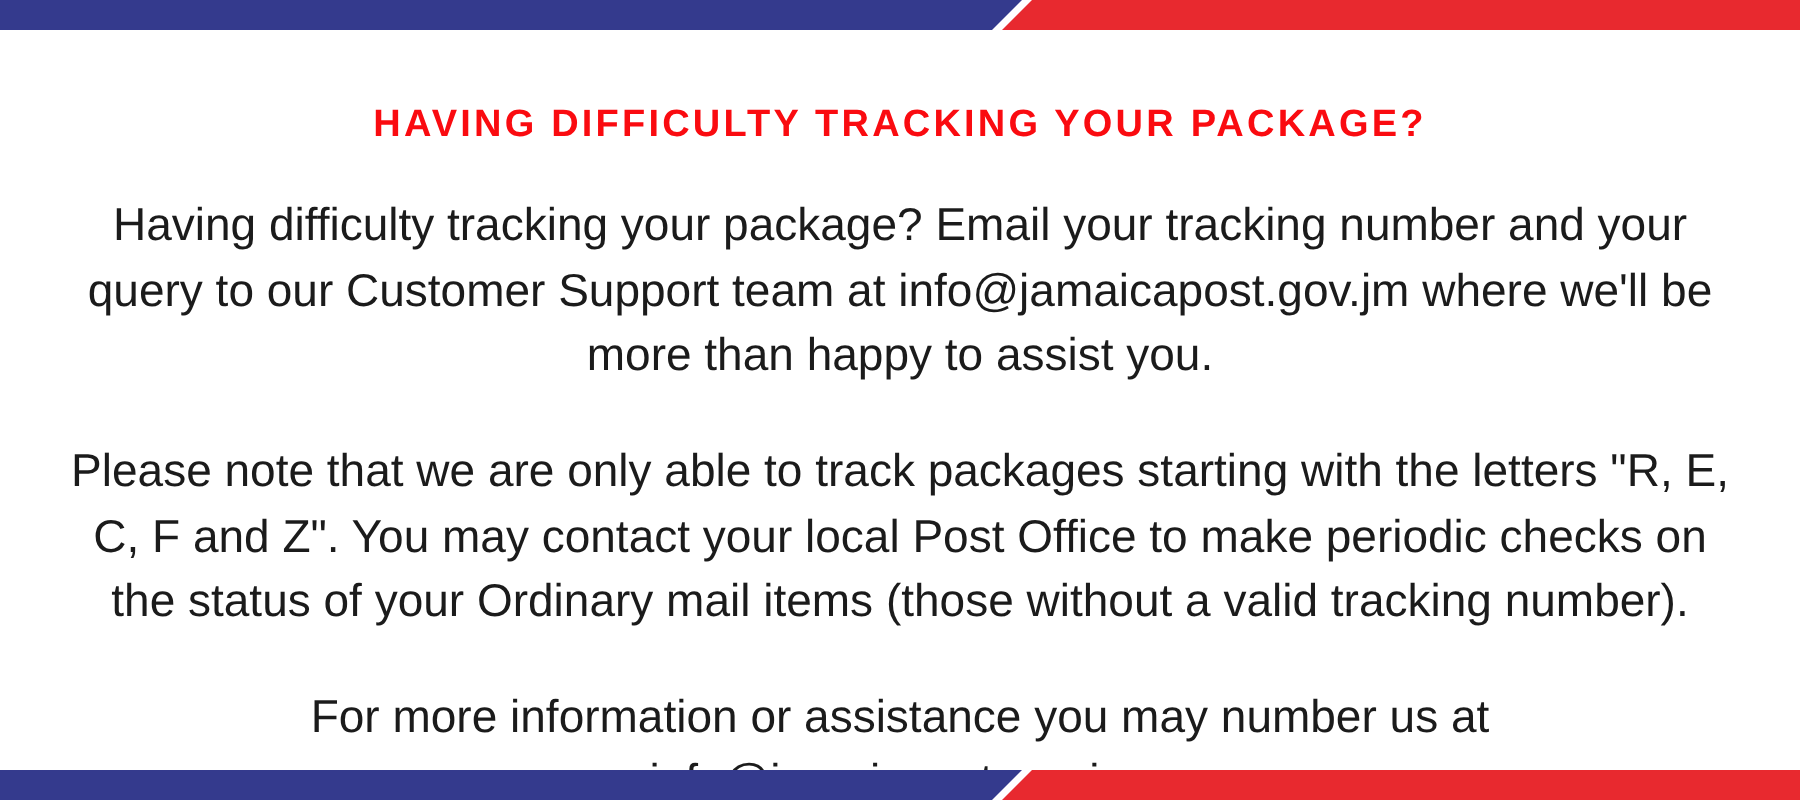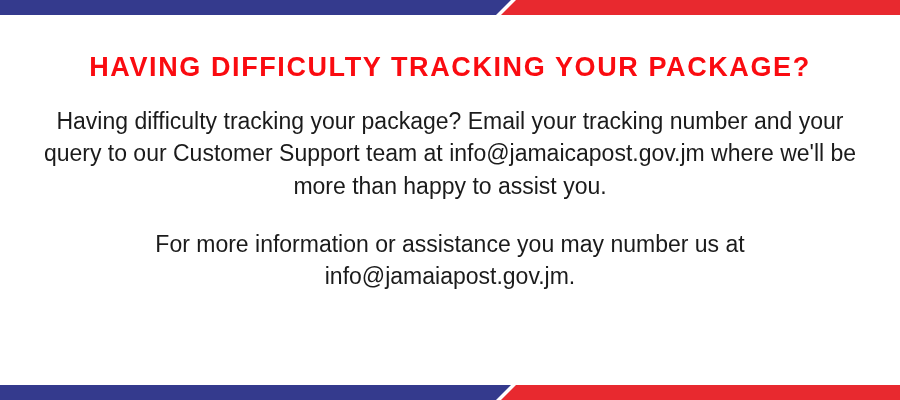--- a/index.html
+++ b/index.html
@@ -40,21 +40,21 @@
     padding: 0 28px;
     box-sizing: border-box;
   }
 
   .headline {
     margin: 0;
     padding-top: 38px;
     text-align: center;
     color: #fa0b10;
     font-family: "Liberation Sans Narrow", "Liberation Sans", sans-serif;
-    font-size: 27px;
+    font-size: 19px;
     font-weight: bold;
     letter-spacing: 1.6px;
     line-height: 1.1;
     text-transform: uppercase;
     white-space: nowrap;
   }
 
   .body-copy {
     margin: 0;
     padding-top: 22px;
@@ -82,20 +82,21 @@
     <polygon points="516,0 900,0 900,15 501,15" fill="#e8292f"></polygon>
   </svg>
 </div>
 
 <div class="content">
 
   <h1 class="headline">Having Difficulty Tracking Your Package?</h1>
 
   <div class="body-copy">
     <p class="para">Having difficulty tracking your package? Email your tracking number and your query to our Customer Support team at info@jamaicapost.gov.jm where we'll be more than happy to assist you.</p>
+    <p class="para">Please note that we are only able to track packages starting with the letters "R, E, C, F and Z". You may contact your local Post Office to make periodic checks on the status of your Ordinary mail items (those without a valid tracking number).</p>
     <p class="para">For more information or assistance you may number us at info@jamaiapost.gov.jm.</p>
   </div>
 
 </div>
 
 <div class="banner banner-bottom">
   <svg viewBox="0 0 900 15" preserveAspectRatio="none">
     <rect x="0" y="0" width="900" height="15" fill="#ffffff"></rect>
     <polygon points="0,0 511,0 496,15 0,15" fill="#343a8d"></polygon>
     <polygon points="516,0 900,0 900,15 501,15" fill="#e8292f"></polygon>

